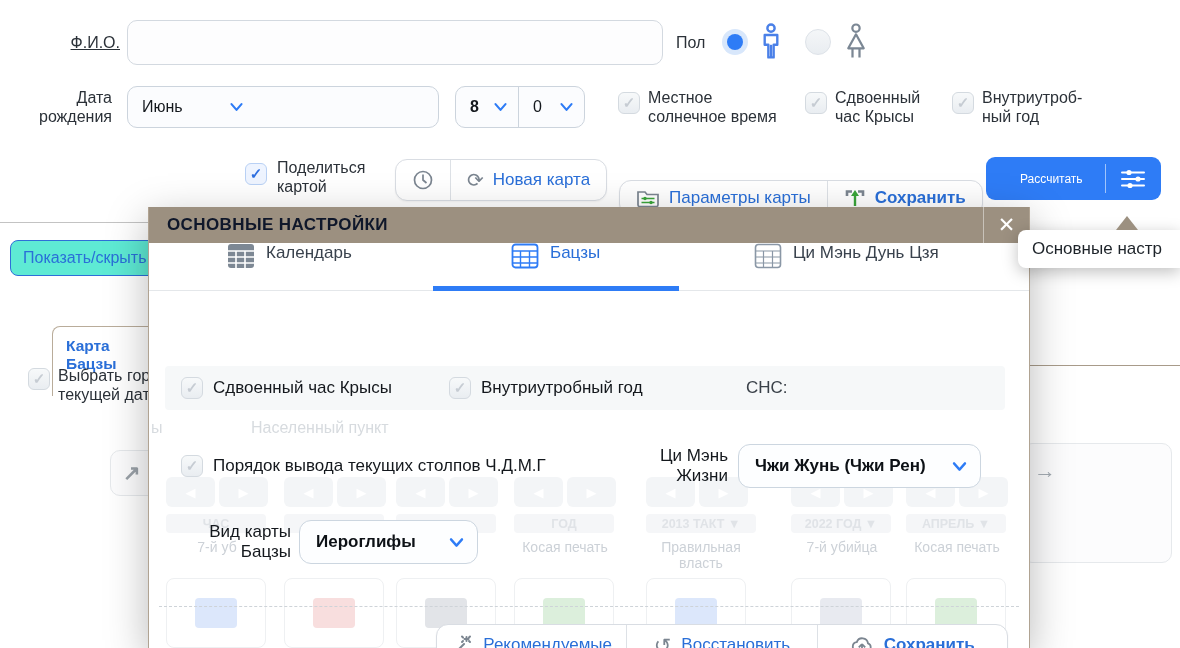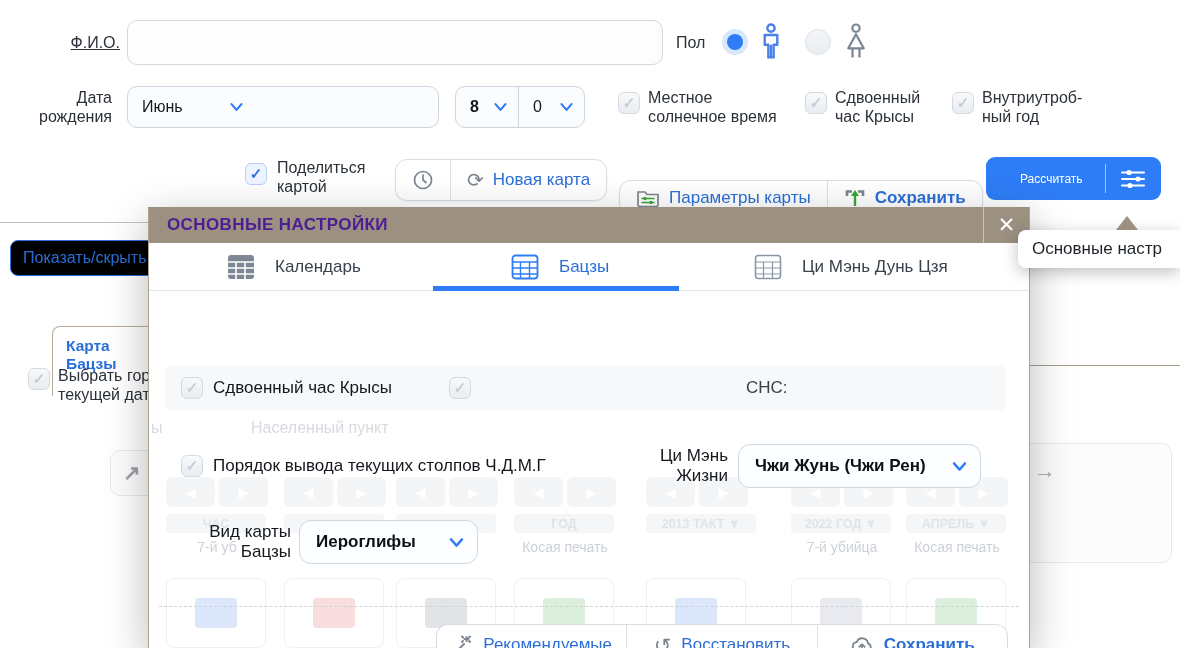--- a/index.html
+++ b/index.html
@@ -37,35 +37,35 @@
 
   .bluebtn { background:#2e7cf6; border-radius:9px; display:flex; align-items:stretch; color:#fff; }
   .bluebtn .txt { display:flex; align-items:center; padding:0 22px; font-size:12px;margin-left:12px; }
   .bluebtn .sep { width:1px; background:rgba(255,255,255,.55); margin:7px 0; }
   .bluebtn .ic  { display:flex; align-items:center; justify-content:center; width:55px; }
 
   
   .hline { height:1px; background:#c3c3c3; }
   .tanline { height:1px; background:#a89b8a; }
   .outline-btn { border:1.5px solid #2e6fd8; border-radius:8px; color:#2a6fd8; font-size:16px;
-                 display:flex; align-items:center; padding:0 12px; background:#000000; }
+                 display:flex; align-items:center; padding:0 12px; background:#5eead4; }
   .folder-tab { background:#fff; border:1px solid #b9ac9a; border-bottom:none; border-radius:8px 8px 0 0;
                 color:#2a6fd8; font-weight:bold; font-size:15.5px; padding:10px 0 0 13px; }
   .ghost-btn { border:1px solid #e6e9ec; border-radius:10px; background:#fcfcfd; color:#9aa1a8; }
 
   
   .modal { left:148px; top:207px; width:882px; height:441px; background:#fff;
            border-left:1px solid #b0a392; border-right:1px solid #b0a392;
            box-shadow:0 12px 40px rgba(0,0,0,.28); }
   .mhead { position:absolute; left:0; top:0; right:0; height:36px; background:#9c9080; display:flex; align-items:center; }
-  .mtitle { color:#4c1d95; font-weight:bold; font-size:17px; letter-spacing:.4px; padding-left:18px; flex:1; }
+  .mtitle { color:#0f172a; font-weight:bold; font-size:17px; letter-spacing:.4px; padding-left:18px; flex:1; }
   .mclose { width:46px; height:36px; display:flex; align-items:center; justify-content:center;
             border-left:1px solid rgba(255,255,255,.45); color:#fff; font-size:21px; }
   .tabs { position:absolute; left:0; top:36px; right:0; height:48px; background:#fff; border-bottom:1px solid #e4e7ea; z-index:2; }
-  .tab { position:absolute; top:0; height:48px; display:flex; align-items:center; gap:20px; font-size:17px; color:#39424d; }
+  .tab { position:absolute; top:0; height:48px; display:flex; align-items:flex-start; gap:11px; font-size:17px; color:#39424d; }
   .tab.active { color:#2a6fd8; }
   .tab-underline { position:absolute; top:43px; left:284px; width:246px; height:5px; background:#2e7cf6; }
   .mcontent { position:absolute; inset:36px 0 0 0; }
   .mrow-strip { position:absolute; left:16px; width:840px; height:44px; background:#f6f8f9; border-radius:4px; }
   .mlabel { font-size:17px; color:#14181d; }
   .mdrop { position:absolute; height:44px; background:#fdfeff; border:1px solid #ccd6e0; border-radius:12px;
            display:flex; align-items:center; justify-content:space-between; padding:0 12px 0 16px; font-size:17px; color:#0d1116; }
   .mdrop .chev { width:17px; height:11px; }
   .footerbar { position:absolute; left:287px; top:381px; width:572px; height:42px; display:flex;
                background:#fff; border:1px solid #d9dde3; border-radius:12px; box-shadow:0 1px 2px rgba(0,0,0,.05); }
@@ -288,20 +288,21 @@
     <div class="gchip" style="left:17px;  top:271px;">ЧАС</div>
     <div class="gchip" style="left:135px; top:271px;"></div>
     <div class="gchip" style="left:247px; top:271px;"></div>
     <div class="gchip" style="left:365px; top:271px;">ГОД</div>
     <div class="gchip" style="left:497px; top:271px; width:110px;">2013 ТАКТ ▼</div>
     <div class="gchip" style="left:642px; top:271px;">2022 ГОД ▼</div>
     <div class="gchip" style="left:757px; top:271px;">АПРЕЛЬ ▼</div>
 
     <div class="glabel" style="left:17px;  top:296px;">7-й уб</div>
     <div class="glabel" style="left:365px; top:296px;">Косая печать</div>
+    <div class="glabel" style="left:497px; top:296px; width:110px;">Правильная власть</div>
     <div class="glabel" style="left:642px; top:296px;">7-й убийца</div>
     <div class="glabel" style="left:757px; top:296px;">Косая печать</div>
 
     <div class="gcard" style="left:17px;  top:335px;">
         <div class="gglyph" style="background:#dce7fb;"></div>
       </div>
     <div class="gcard" style="left:135px; top:335px;">
         <div class="gglyph" style="background:#f8dede;"></div>
       </div>
     <div class="gcard" style="left:247px; top:335px;">
@@ -360,20 +361,21 @@
     </div>
     <div class="tab-underline"></div>
   </div>
 
   <div class="mcontent">
     <div class="mrow-strip" style="top:123px;"></div>
 
     <div class="abs cb dis" style="left:32px; top:134px; z-index:1;">✓</div>
     <div class="abs mlabel" style="left:64px; top:135px; z-index:1;">Сдвоенный час Крысы</div>
     <div class="abs cb dis" style="left:300px; top:134px; z-index:1;">✓</div>
+    <div class="abs mlabel" style="left:332px; top:135px; z-index:1;">Внутриутробный год</div>
     <div class="abs mlabel" style="left:597px; top:135px; z-index:1; color:#3a4149;">СНС:</div>
 
     <div class="abs cb dis" style="left:32px; top:212px; z-index:1;">✓</div>
     <div class="abs mlabel" style="left:64px; top:213px; z-index:1;">Порядок вывода текущих столпов Ч.Д.М.Г</div>
     <div class="abs mlabel" style="left:492px; top:203px; width:87px; text-align:right; z-index:1;">
       <div>Ци Мэнь</div>
       <div>Жизни</div>
     </div>
     <div class="mdrop" style="left:589px; top:201px; width:243px; font-weight:bold; z-index:1;">
       <span>Чжи Жунь (Чжи Рен)</span>

